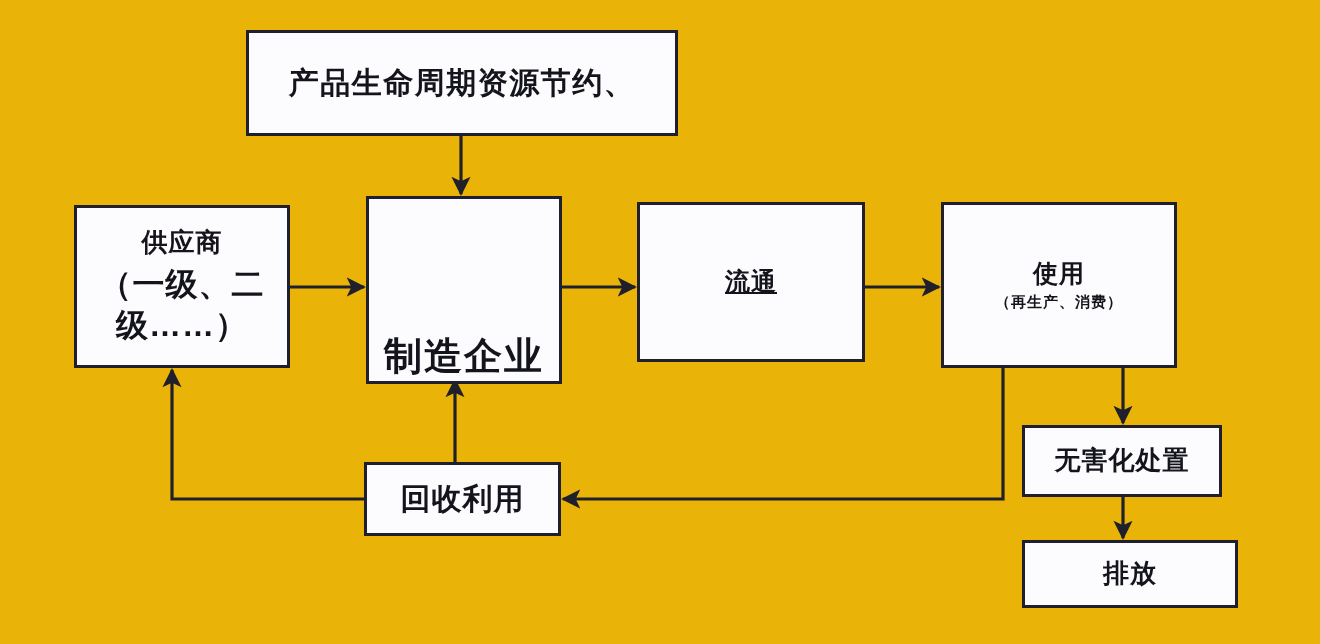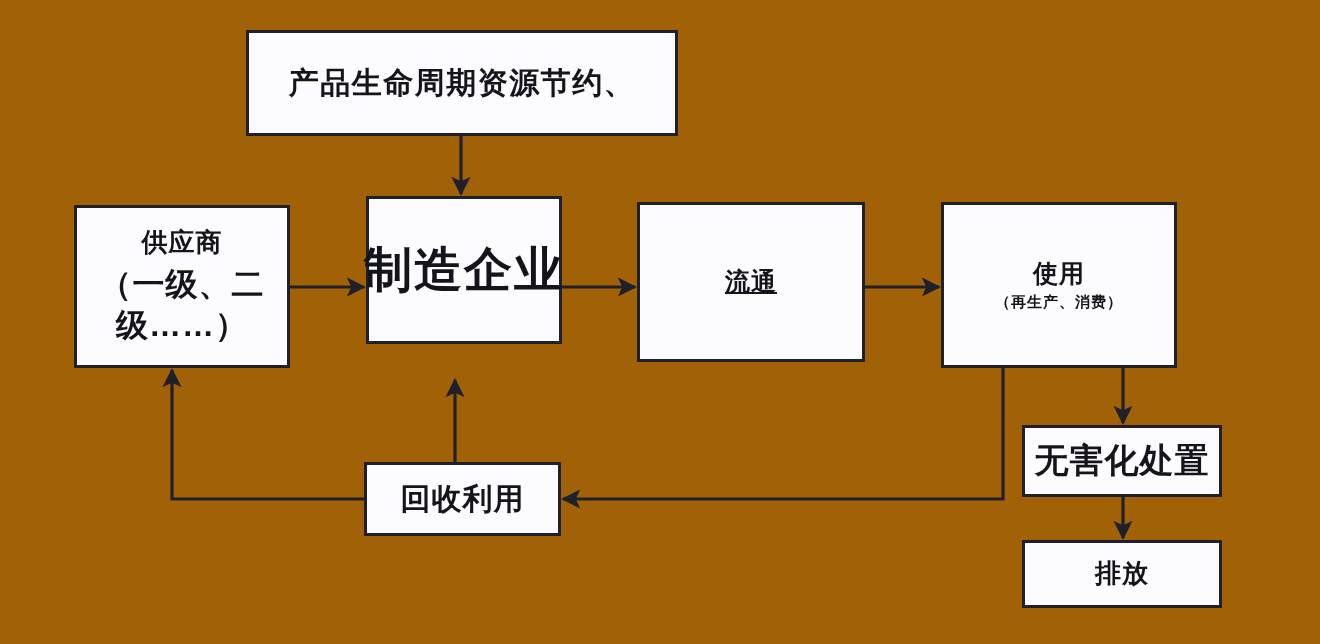--- a/index.html
+++ b/index.html
@@ -4,21 +4,21 @@
 <style>
   html, body {
     margin: 0;
     padding: 0;
     background: #ffffff;
   }
   #canvas {
     position: relative;
     width: 1320px;
     height: 644px;
-    background: #a16207;
+    background: #eab308;
     font-family: "Liberation Sans", "DejaVu Sans", sans-serif;
     overflow: hidden;
   }
   .svg-layer {
     position: absolute;
     left: 0;
     top: 0;
     width: 1320px;
     height: 644px;
   }
@@ -57,48 +57,49 @@
   #node-goal .line-main { letter-spacing: 1.5px; }
 
   #node-supplier {
     left: 74px; top: 205px; width: 216px; height: 163px;
     font-size: 26px;
   }
   #node-supplier .line-main { margin-bottom: 4px; }
   #node-supplier .line-sub { font-size: 32px; }
 
   #node-manufacturer {
-    left: 366px; top: 196px; width: 196px; height: 148px;
-    font-size: 48px;
+    left: 366px; top: 196px; width: 196px; height: 188px;
+    font-size: 38px;
     letter-spacing: 2px;
+    justify-content: flex-end;
   }
 
   #node-distribution {
     left: 637px; top: 202px; width: 228px; height: 160px;
     font-size: 25px;
     text-decoration: underline;
   }
   #node-distribution .line-main { margin-bottom: 3px; }
   #node-distribution .line-sub { font-size: 23px; }
 
   #node-use {
     left: 941px; top: 202px; width: 236px; height: 166px;
     font-size: 25px;
     font-family: Liberation Serif, serif;
   }
   #node-use .line-main { margin-bottom: 3px; }
   #node-use .line-sub { font-size: 15px; }
 
   #node-treatment {
     left: 1022px; top: 425px; width: 200px; height: 72px;
-    font-size: 34px;
+    font-size: 26px;
   }
 
   #node-emission {
-    left: 1022px; top: 540px; width: 200px; height: 68px;
+    left: 1022px; top: 540px; width: 216px; height: 68px;
     font-size: 26px;
   }
 
   #node-recycle {
     left: 364px; top: 462px; width: 197px; height: 74px;
     font-size: 30px;
   }
 </style>
 </head>
 <body>

